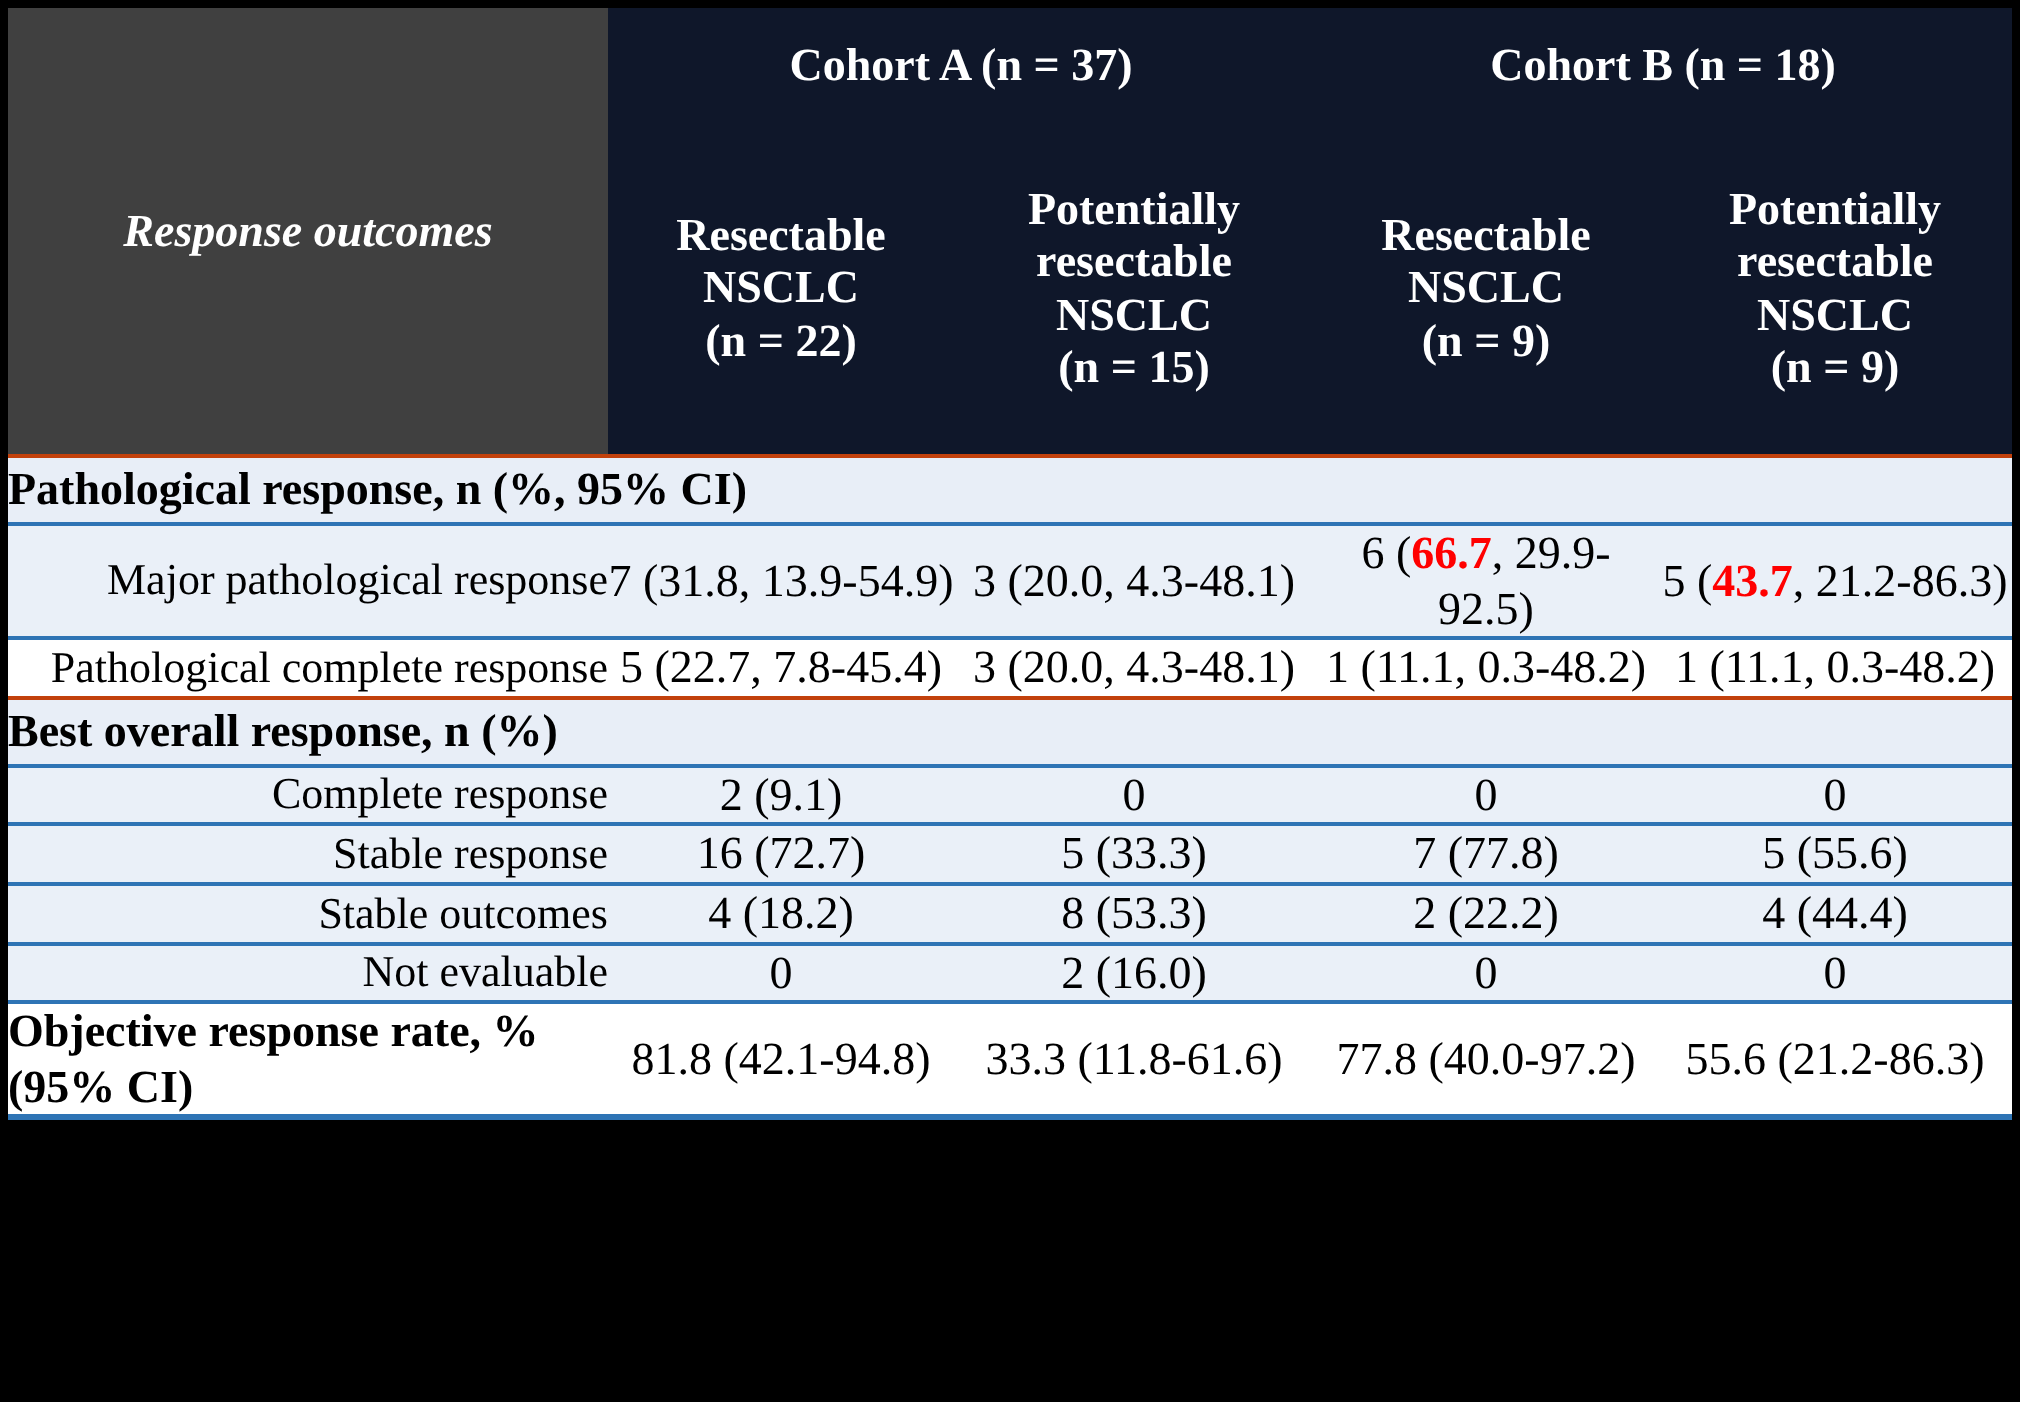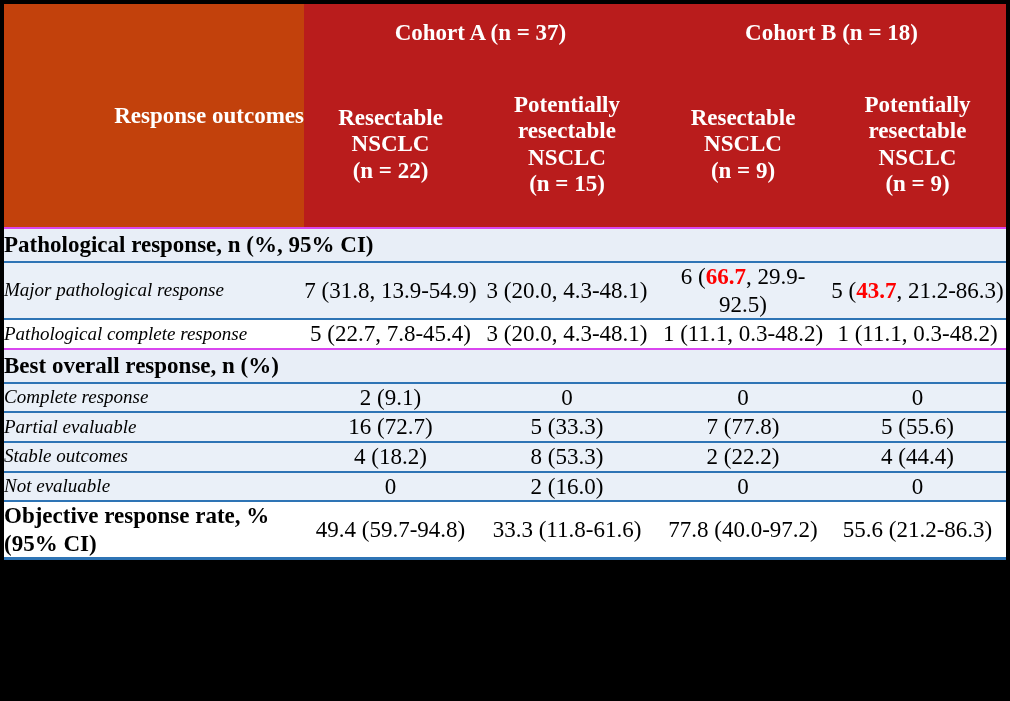--- a/index.html
+++ b/index.html
@@ -26,69 +26,69 @@
     border-collapse: collapse;
     table-layout: fixed;
     background: #ffffff;
   }
   table.tbl td, table.tbl th {
     padding: 0;
     margin: 0;
   }
   
   .hdr {
-    background: #b91c1c;
+    background: #0f172a;
     color: #ffffff;
     font-weight: bold;
     text-align: center;
     vertical-align: middle;
     font-size: 23px;
     line-height: 1.15;
   }
   .hdr-left {
-    background: #c2410c;
+    background: #404040;
     color: #ffffff;
     font-weight: bold;
-    text-align: right;
+    text-align: center;
     vertical-align: middle;
     font-size: 23px;
     padding-left: 10px;
+    font-style: italic;
   }
   .hdr-cohort {
     height: 58px;
   }
   .hdr-sub {
     height: 165px;
   }
   
   .sect {
     background: #E8EEF7;
     font-weight: bold;
     font-size: 23px;
     text-align: left;
     padding: 5px 0 5px 10px;
-    border-top: 2px solid #d946ef;
+    border-top: 2px solid #c2410c;
     border-bottom: 2px solid #2E74B5;
     height: 32px;
     vertical-align: middle;
   }
   tr.alt td {
     background: #EAF0F8;
   }
   tr.plain td {
     background: #ffffff;
     margin-top: 44px;
   }
   .lbl {
-    font-size: 19px;
-    text-align: left;
+    font-size: 22px;
+    text-align: right;
     padding: 4px 0 4px 26px;
     vertical-align: middle;
     line-height: 1.2;
-    font-style: italic;
   }
   .lbl-bold {
     font-size: 23px;
     font-weight: bold;
     text-align: left;
     padding: 4px 0 4px 8px;
     vertical-align: middle;
     line-height: 1.2;
   }
   .val {
@@ -180,21 +180,21 @@
         <td class="sect" colspan="5">Best overall response, n (%)</td>
       </tr>
       <tr class="alt rowline">
         <td class="lbl">Complete response</td>
         <td class="val">2 (9.1)</td>
         <td class="val">0</td>
         <td class="val">0</td>
         <td class="val">0</td>
       </tr>
       <tr class="alt rowline">
-        <td class="lbl">Partial evaluable</td>
+        <td class="lbl">Stable response</td>
         <td class="val">16 (72.7)</td>
         <td class="val">5 (33.3)</td>
         <td class="val">7 (77.8)</td>
         <td class="val">5 (55.6)</td>
       </tr>
       <tr class="alt rowline">
         <td class="lbl">Stable outcomes</td>
         <td class="val">4 (18.2)</td>
         <td class="val">8 (53.3)</td>
         <td class="val">2 (22.2)</td>
@@ -203,21 +203,21 @@
       <tr class="alt rowline">
         <td class="lbl">Not evaluable</td>
         <td class="val">0</td>
         <td class="val">2 (16.0)</td>
         <td class="val">0</td>
         <td class="val">0</td>
       </tr>
 
       <tr class="plain botline">
         <td class="lbl-bold">Objective response rate, % (95% CI)</td>
-        <td class="val">49.4 (59.7-94.8)</td>
+        <td class="val">81.8 (42.1-94.8)</td>
         <td class="val">33.3 (11.8-61.6)</td>
         <td class="val">77.8 (40.0-97.2)</td>
         <td class="val">55.6 (21.2-86.3)</td>
       </tr>
     </tbody>
   </table>
   </div>
 </div>
 
 </body></html>

